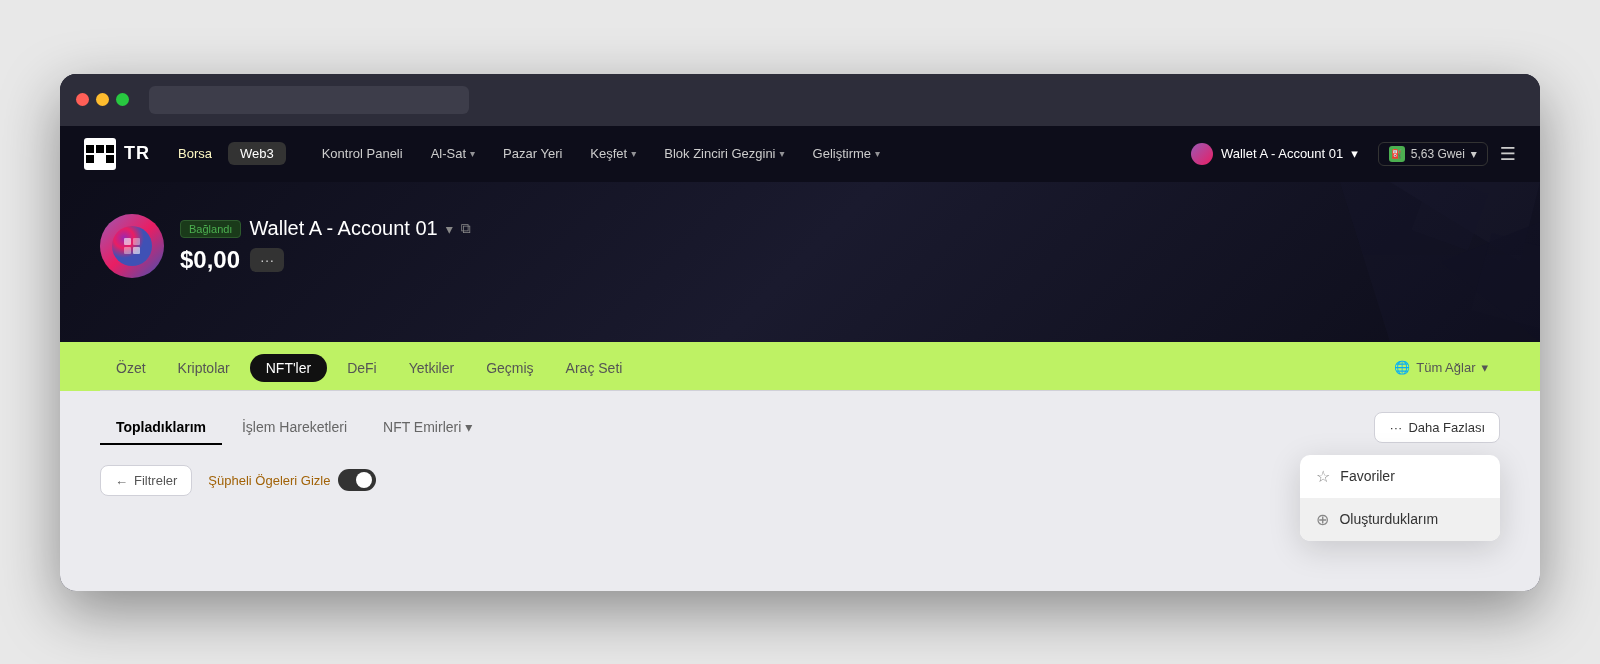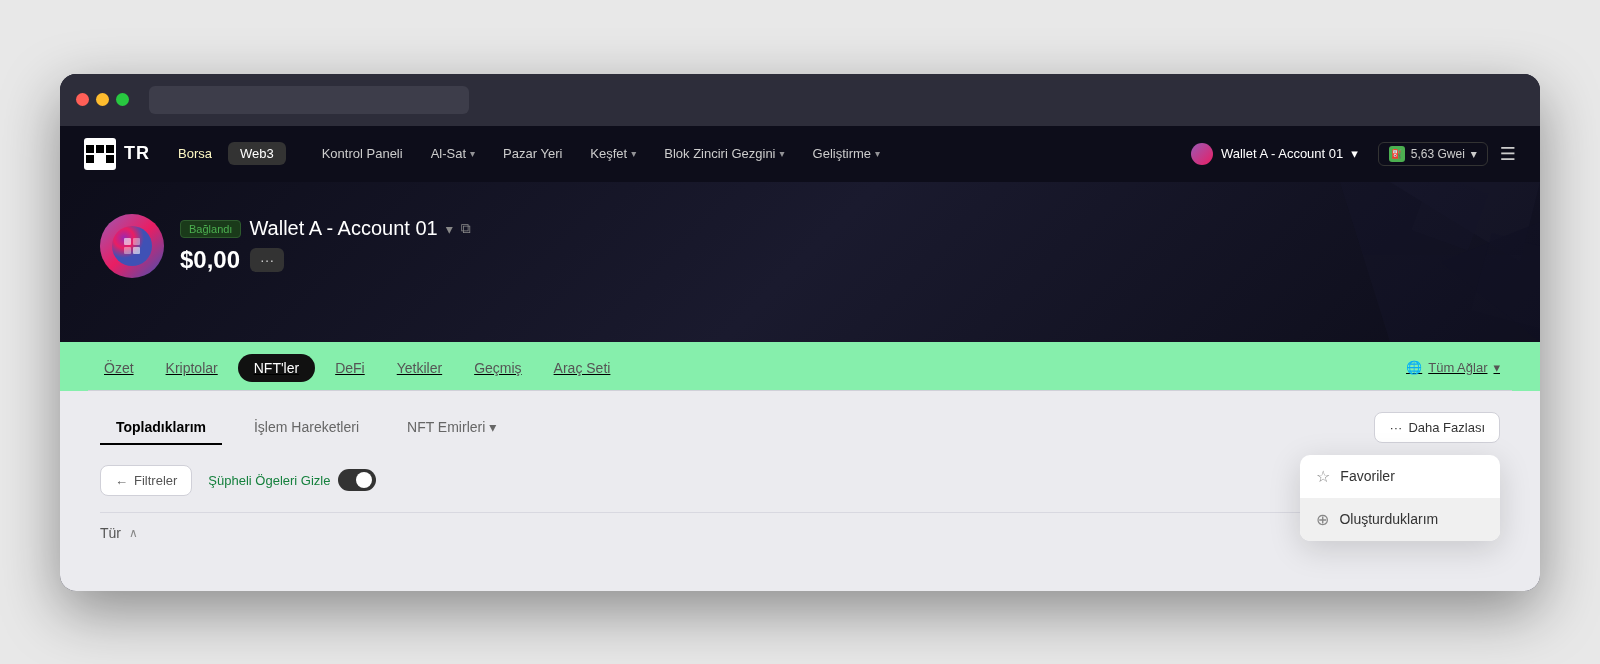--- a/index.html
+++ b/index.html
@@ -250,23 +250,22 @@
       background: #333;
       border: none;
       color: #ccc;
       padding: 4px 10px;
       border-radius: 6px;
       cursor: pointer;
       font-size: 14px;
     }
     
     .tabs-section {
-      background: #86efac;
-      padding: 0 28px;
-      text-decoration: underline;
+      background: #bef264;
+      padding: 0 40px;
     }
     .tabs-row {
       display: flex;
       align-items: center;
       border-bottom: 1px solid #d0d0d8;
       padding-top: 4px;
     }
     .tab-item {
       padding: 14px 16px;
       font-size: 14px;
@@ -299,21 +298,21 @@
     }
     
     .content-section {
       background: #ebebef;
       padding: 20px 40px;
       min-height: 200px;
     }
     .sub-tabs-row {
       display: flex;
       align-items: center;
-      gap: 16px;
+      gap: 4px;
       margin-bottom: 20px;
       position: relative;
     }
     .sub-tab {
       padding: 8px 16px 10px;
       font-size: 14px;
       color: #666;
       cursor: pointer;
       position: relative;
     }
@@ -396,21 +395,21 @@
       color: #555;
       cursor: pointer;
     }
     .suspicious-toggle-row {
       display: flex;
       align-items: center;
       gap: 8px;
     }
     .toggle-label {
       font-size: 13px;
-      color: #15803d;
+      color: #a16207;
     }
     .toggle-switch {
       width: 38px;
       height: 22px;
       background: #333;
       border-radius: 11px;
       position: relative;
       cursor: pointer;
     }
     .toggle-knob {
@@ -636,18 +635,14 @@
         <div class="toggle-switch">
           <div class="toggle-knob"></div>
         </div>
       </div>
       <div class="search-input-wrap">
         <span class="search-icon">🔍</span>
         <input class="search-input" type="text" placeholder="Arama" style="">
       </div>
     </div>
 
-    <div class="type-row">
-      <span class="type-label">Tür</span>
-      <span class="type-chevron">∧</span>
-    </div>
   </div>
 </div>
 
 </body></html>

